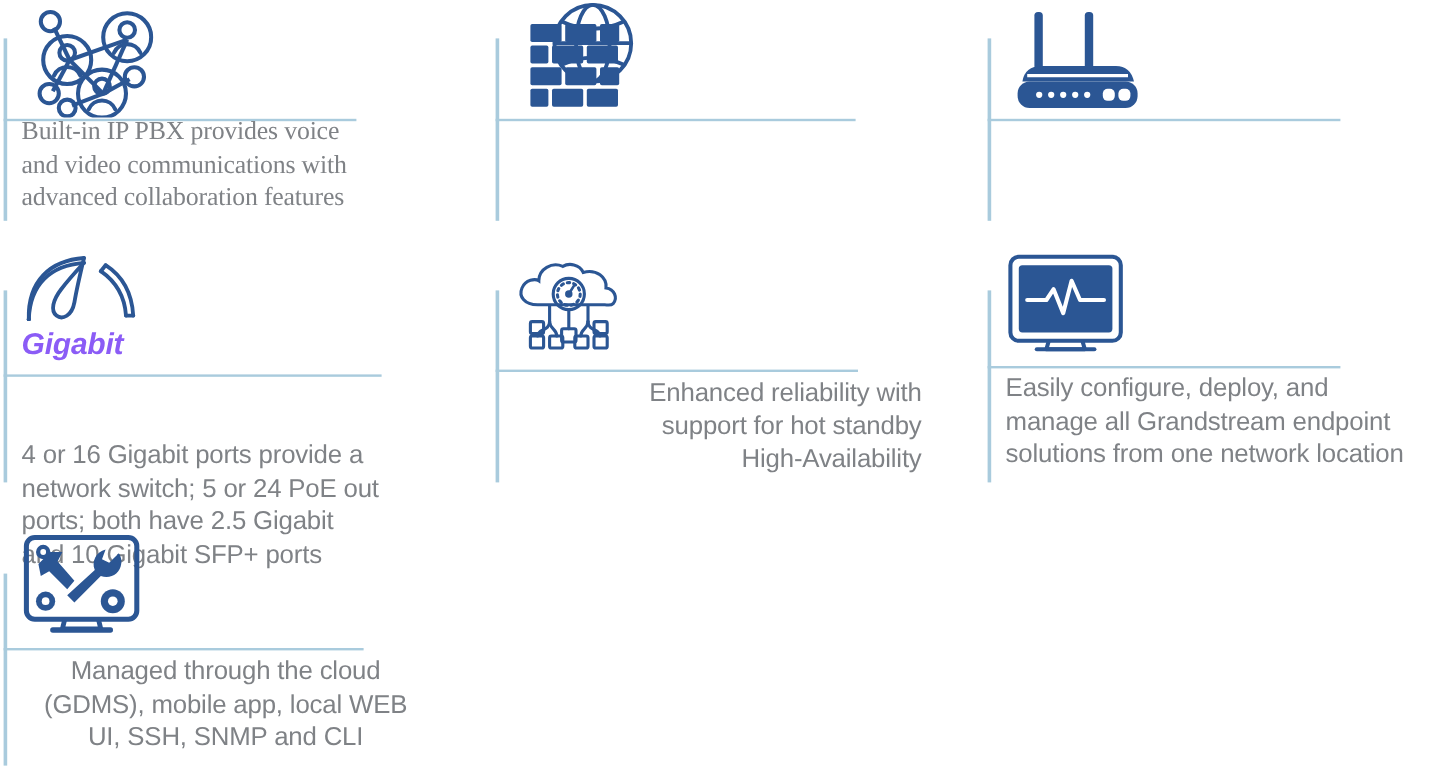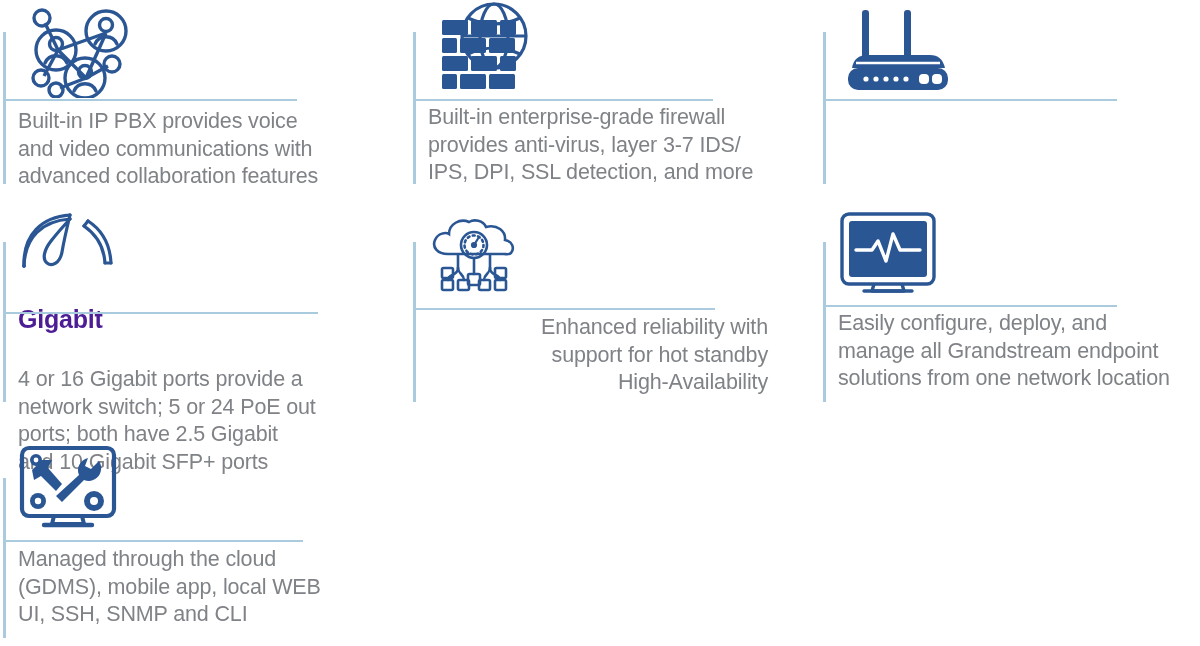--- a/index.html
+++ b/index.html
@@ -51,41 +51,41 @@
   .icon-wrap {
     position: absolute;
     left: 18px;
     display: block;
   }
   .wordmark {
     position: absolute;
     left: 18px;
     font-family: "Liberation Sans", sans-serif;
     font-weight: bold;
-    color: #4c1d95;
+    font-style: italic;
+    color: #8b5cf6;
     letter-spacing: -0.2px;
-    margin-top: 32px;
   }
 
   .feature-text {
     position: absolute;
     left: 18px;
     color: #7f8286;
     font-size: 21.5px;
     line-height: 27.5px;
     font-family: "Liberation Sans", sans-serif;
     white-space: pre-line;
     letter-spacing: -0.15px;
   }
 
   
   
   .c-r1c1 .icon-wrap { top: 6px; }
   .c-r1c1 .h-rule    { top: 99px; width: 294px; }
-  .c-r1c1 .feature-text { top: 108px; width: 330px; }
+  .c-r1c1 .feature-text { top: 96px; width: 330px; font-family: Liberation Serif, serif; }
 
   .c-r1c2 .icon-wrap { top: 0px; }
   .c-r1c2 .h-rule    { top: 99px; width: 300px; }
   .c-r1c2 .feature-text { top: 104px; width: 345px; }
 
   .c-r1c3 .icon-wrap { top: 8px; }
   .c-r1c3 .h-rule    { top: 99px; width: 294px; }
   .c-r1c3 .feature-text { top: 104px; width: 355px; }
 
   
@@ -102,21 +102,21 @@
   .c-r2c3 .h-rule    { top: 105px; width: 294px; }
   .c-r2c3 .feature-text { top: 110px; width: 362px; }
 
   
   .c-r3c1 .icon-wrap { top: 8px; }
   .c-r3c1 .h-rule    { top: 114px; width: 295px; }
   .c-r3c1 .feature-text { top: 120px; width: 340px; }
 
   .c-r3c2 .icon-wrap { top: 14px; }
   .c-r3c2 .h-rule    { top: 110px; width: 300px; }
-  .c-r3c2 .feature-text { top: 116px; width: 340px; }
+  .c-r3c2 .feature-text { top: 116px; width: 340px; text-align: center; }
 
   .c-r3c3 .icon-wrap { top: 20px; }
   .c-r3c3 .wordmark  { top: 78px; font-size: 23px; left: 34px; }
   .c-r3c3 .h-rule    { top: 114px; width: 295px; }
   .c-r3c3 .feature-text { top: 118px; width: 355px; }
 </style>
 </head>
 <body>
 
 <div class="feature-grid">
@@ -174,23 +174,20 @@
           <rect x="14" y="56" width="26" height="15" rx="1.5"></rect>
           <rect x="43" y="56" width="26" height="15" rx="1.5"></rect>
           <rect x="72" y="56" width="16" height="15" rx="1.5"></rect>
           <rect x="14" y="74" width="15" height="15" rx="1.5"></rect>
           <rect x="32" y="74" width="26" height="15" rx="1.5"></rect>
           <rect x="61" y="74" width="26" height="15" rx="1.5"></rect>
         </g>
       </svg>
     </div>
     <div class="h-rule"></div>
-    <div class="feature-text">Built-in enterprise-grade firewall
-provides anti-virus, layer 3-7 IDS/
-IPS, DPI, SSL detection, and more</div>
   </div>
 
   <div class="feature-cell r1 c-r1c3">
     <div class="v-rule"></div>
     <div class="icon-wrap">
       <svg width="120" height="86" viewBox="0 0 120 86">
         <g fill="#2b5694">
           <rect x="24" y="2" width="7" height="48" rx="3"></rect>
           <rect x="66" y="2" width="7" height="48" rx="3"></rect>
           <path d="M14 60 Q16 47 30 47 L92 47 Q104 47 107 60 Z"></path>

